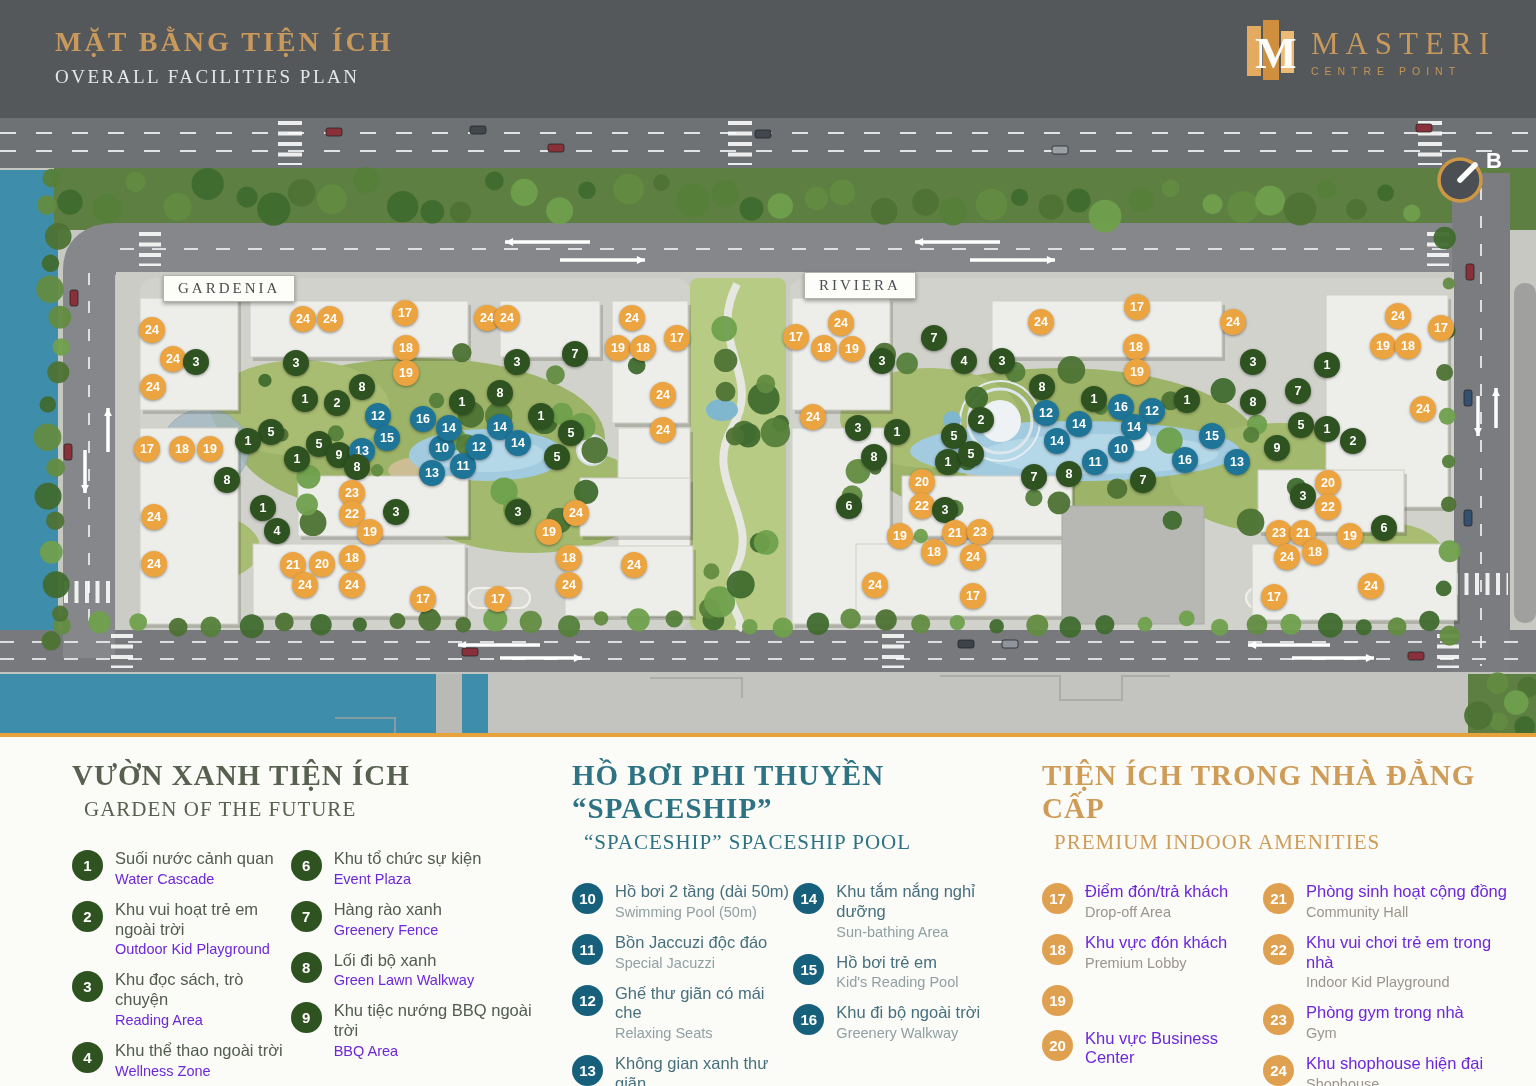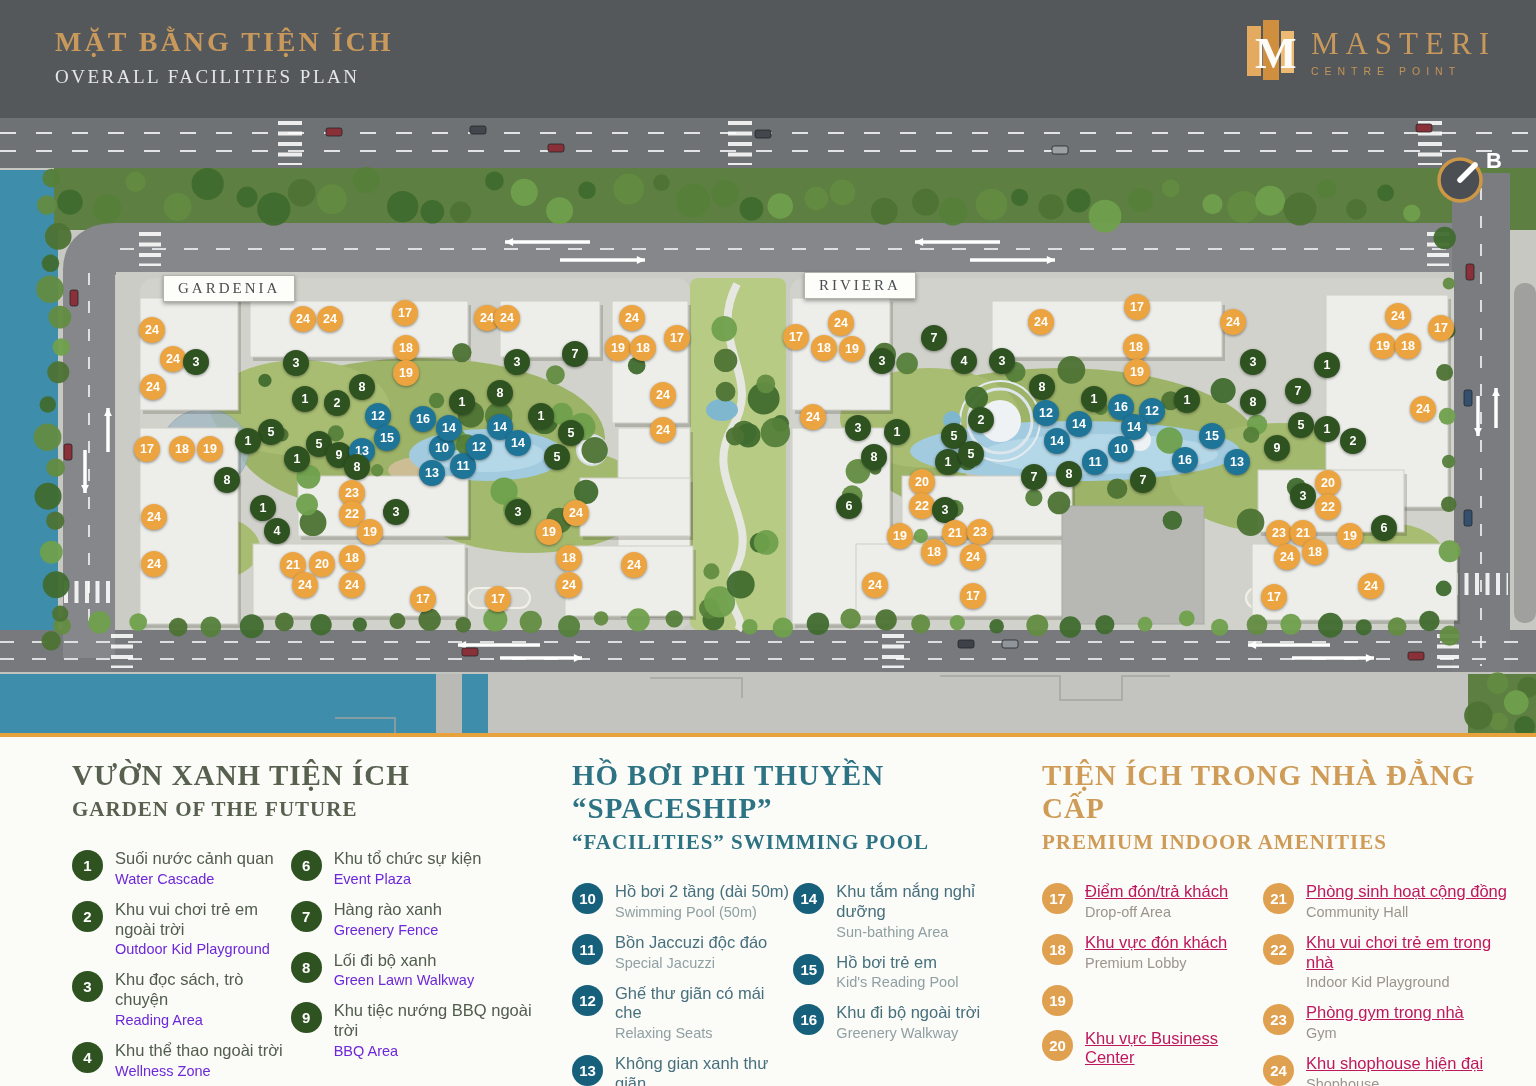--- a/index.html
+++ b/index.html
@@ -31,40 +31,40 @@
   #lbl-riviera{left:804px;top:154px;}
   #compass{position:absolute;left:1428px;top:28px;width:84px;height:64px;}
   
   #legend{position:absolute;left:0;top:733px;width:1536px;height:353px;background:#fbfbf8;
           border-top:4px solid #e7a23b;box-sizing:border-box;}
   .lg{position:absolute;top:22px;}
   #lg-garden{left:72px;width:470px;}
   #lg-pool{left:572px;width:450px;}
   #lg-indoor{left:1042px;width:480px;}
   .lg h2{margin:0;font-family:"Liberation Serif",serif;font-size:29px;font-weight:600;letter-spacing:1px;}
-  .lg h3{margin:5px 0 0 0;font-family:"Liberation Serif",serif;font-size:21px;font-weight:700;letter-spacing:1px;}
+  .lg h3{margin:5px 0 0 12px;font-family:"Liberation Serif",serif;font-size:21px;font-weight:400;letter-spacing:1px;}
   #lg-garden h2,#lg-garden h3{color:#58614f;}
   #lg-pool h2,#lg-pool h3{color:#2d7384;}
   #lg-indoor h2,#lg-indoor h3{color:#cf9c58;}
   .lg-items{display:flex;margin-top:27px;}
   .lg-col{display:flex;flex-direction:column;gap:13px;}
   .lg-col:first-child{width:235px;}
   #lg-pool .lg-col:first-child{width:228px;}
   #lg-indoor .lg-col:first-child{width:222px;}
   .lg-item{display:flex;align-items:flex-start;}
   .lg-badge{flex:0 0 31px;width:31px;height:31px;border-radius:50%;margin-right:12px;margin-top:1px;
     display:flex;align-items:center;justify-content:center;color:#fff;font-size:15px;font-weight:bold;}
   #lg-garden .lg-badge{background:#2e5220;}
   #lg-pool .lg-badge{background:#17607b;}
   #lg-indoor .lg-badge{background:#dfa04f;}
   .lg-vi{display:block;font-size:16.5px;line-height:1.2;}
   .lg-en{display:block;font-size:14.5px;margin-top:2px;}
   #lg-garden .lg-vi{color:#515c4d;} #lg-garden .lg-en{color:#6d28d9;}
   #lg-pool .lg-vi{color:#47707d;}  #lg-pool .lg-en{color:#90a0a3;}
-  #lg-indoor .lg-vi{color:#be185d;text-decoration:underline;} #lg-indoor .lg-en{color:#9b958c;}
+  #lg-indoor .lg-vi{color:#6d28d9;} #lg-indoor .lg-en{color:#9b958c;}
 </style>
 </head>
 <body>
 
 <div id="stage">
 
   <div id="header">
     <div id="titles">
       <div id="title-vi">MẶT BẰNG TIỆN ÍCH</div>
       <div id="title-en">OVERALL FACILITIES PLAN</div>
@@ -606,21 +606,21 @@
             <div class="lg-item">
               <span class="lg-badge">1</span>
               <span>
                 <span class="lg-vi">Suối nước cảnh quan</span>
                 <span class="lg-en">Water Cascade</span>
               </span>
             </div>
             <div class="lg-item">
               <span class="lg-badge">2</span>
               <span>
-                <span class="lg-vi">Khu vui chơi trẻ em ngoài trời</span>
+                <span class="lg-vi">Khu vui hoạt trẻ em ngoài trời</span>
                 <span class="lg-en">Outdoor Kid Playground</span>
               </span>
             </div>
             <div class="lg-item">
               <span class="lg-badge">3</span>
               <span>
                 <span class="lg-vi">Khu đọc sách, trò chuyện</span>
                 <span class="lg-en">Reading Area</span>
               </span>
             </div>
@@ -659,21 +659,21 @@
               <span>
                 <span class="lg-vi">Khu tiệc nướng BBQ ngoài trời</span>
                 <span class="lg-en">BBQ Area</span>
               </span>
             </div>
           </div>
         </div>
     </section>
     <section class="lg" id="lg-pool">
       <h2>HỒ BƠI PHI THUYỀN “SPACESHIP”</h2>
-      <h3>“FACILITIES” SWIMMING POOL</h3>
+      <h3>“SPACESHIP” SPACESHIP POOL</h3>
       <div class="lg-items">
           <div class="lg-col">
             <div class="lg-item">
               <span class="lg-badge">10</span>
               <span>
                 <span class="lg-vi">Hồ bơi 2 tầng (dài 50m)</span>
                 <span class="lg-en">Swimming Pool (50m)</span>
               </span>
             </div>
             <div class="lg-item">

